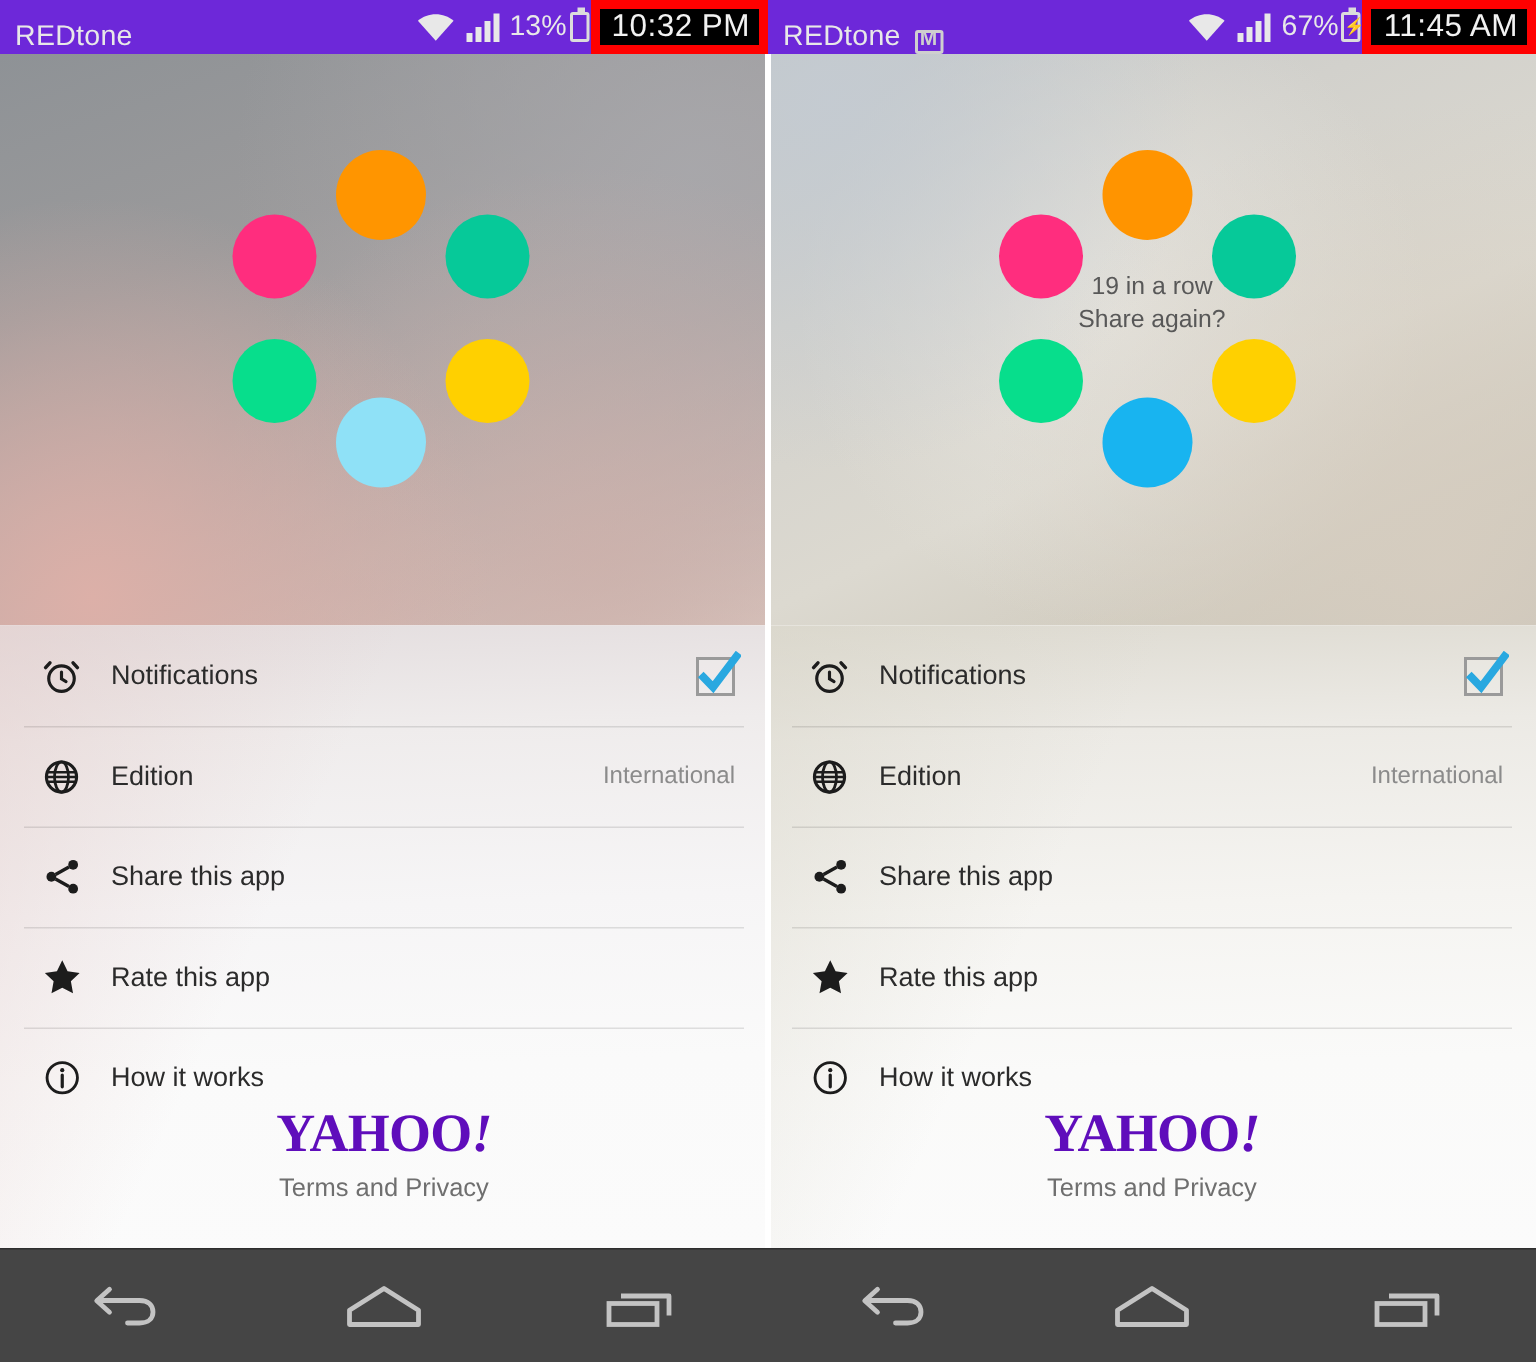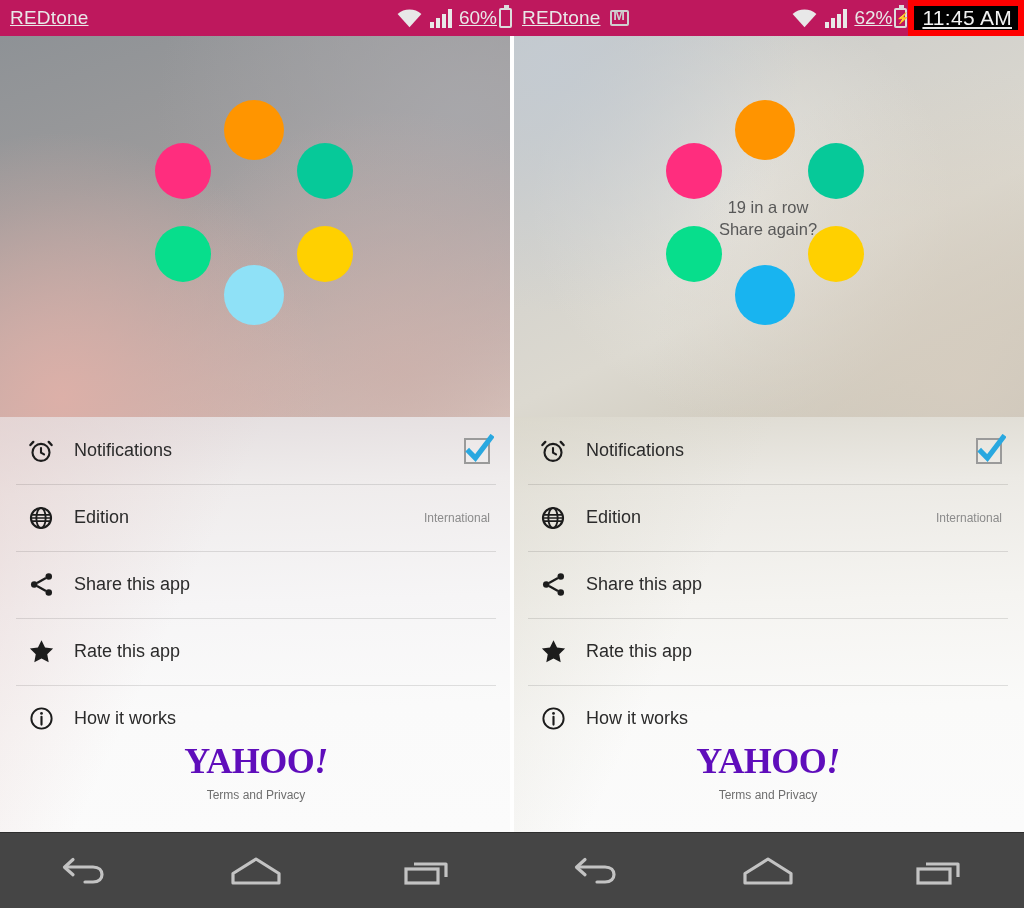--- a/index.html
+++ b/index.html
@@ -7,22 +7,22 @@
     font-family:"Liberation Sans", sans-serif; overflow:hidden; }
 
   .screens { position:relative; width:1024px; height:908px; }
 
   
   .phone { position:absolute; top:0; width:512px; height:908px; overflow:hidden; }
   .phone.left  { left:0; }
   .phone.right { left:512px; }
 
   
-  .statusbar { position:relative; height:36px; background:#be185d; color:#e8e8e8;
-    display:flex; align-items:center; padding:0 0 0 10px; font-size:19px; z-index:6;text-decoration:underline; }
+  .statusbar { position:relative; height:36px; background:#6d28d9; color:#e8e8e8;
+    display:flex; align-items:flex-end; padding:0 0 0 10px; font-size:19px; z-index:6; }
   .carrier { letter-spacing:.2px; font-size:19px; }
   .gmail-ic { display:inline-block; margin-left:9px; width:19px; height:16px;
     border:2px solid #cfcfcf; border-radius:2px; position:relative; vertical-align:-2px; }
   .gmail-ic::before { content:"M"; position:absolute; left:0; right:0; top:-5px;
     font-size:14px; line-height:16px; text-align:center; color:#cfcfcf; font-weight:700; }
   .sb-right { margin-left:auto; display:flex; align-items:center; height:100%; }
 
   .wifi { width:24px; height:18px; position:relative; margin-right:9px; }
   .wifi svg { display:block; }
   .signal { display:flex; align-items:flex-end; height:19px; margin-right:7px; gap:2px; }
@@ -71,30 +71,30 @@
     background:linear-gradient(115deg, rgba(228,205,203,.55) 0%, rgba(228,205,203,0) 38%); pointer-events:none; }
   .menu.r::before { background:linear-gradient(115deg, rgba(216,213,200,.5) 0%, rgba(216,213,200,0) 38%); }
 
   .row { position:relative; height:67px; display:flex; align-items:center;
     padding:0 22px 0 26px; z-index:2; }
   .row + .row::before { content:""; position:absolute; left:16px; right:16px; top:0;
     height:1px; background:rgba(0,0,0,.11); }
   .row .ic { width:30px; height:30px; flex:0 0 30px; display:flex;
     align-items:center; justify-content:center; color:#1c1c1c; }
   .row .lbl { margin-left:18px; font-size:18px; color:#2b2b2b; }
-  .row .val { margin-left:auto; font-size:12px; color:#8b8b8b; }
+  .row .val { margin-left:auto; font-size:16px; color:#8b8b8b; }
   .cbox { margin-left:auto; width:26px; height:26px; border:2px solid #9a9a9a;
     position:relative; background:rgba(255,255,255,.15); }
   .cbox svg { position:absolute; left:-1px; top:-6px; }
 
   .brand { position:absolute; left:0; right:0; bottom:30px; text-align:center; z-index:2; }
   .brand .yh { font-family:"Liberation Serif", serif; font-size:36px; font-weight:700;
     color:#5f0dbb; letter-spacing:-.5px; line-height:40px;margin-top:44px; }
   .brand .yh .ex { font-style:italic; }
-  .brand .tp { font-size:12px; color:#6f6f6f; margin-top:7px; }
+  .brand .tp { font-size:17px; color:#6f6f6f; margin-top:7px; }
 
   
   .navbar { position:absolute; left:0; bottom:0; width:512px; height:76px;
     background:#454545; display:flex; align-items:center; z-index:5;
     border-top:1px solid #2e2e2e; }
   .navbtn { flex:1; display:flex; align-items:center; justify-content:center; height:100%; }
 
   .divider { position:absolute; left:510px; top:36px; width:4px; height:796px;
     background:#ffffff; z-index:7; }
 </style>
@@ -112,22 +112,25 @@
               <svg width="25" height="19" viewBox="0 0 25 19">
         <path d="M12.5 18.2L0.6 4.9C3.9 2 8.1 0.5 12.5 0.5S21.1 2 24.4 4.9z" fill="#e8e8e8"></path>
               </svg>
             </span>
       <span class="signal">
               <i></i>
               <i></i>
               <i></i>
               <i></i>
             </span>
-      <span class="battpct">60%</span>
+      <span class="battpct">13%</span>
       <span class="batt"></span>
+      <span class="time-box">
+        <span class="t">10:32 PM</span>
+      </span>
     </span>
   </div>
       <div class="stage">
       <div class="wall l"></div>
       <div class="dots">
             <div class="dot" style="left:224px;top:64px;width:60px;height:60px;background:#ff9500"></div>
             <div class="dot" style="left:155px;top:107px;width:56px;height:56px;background:#ff2d7e"></div>
             <div class="dot" style="left:297px;top:107px;width:56px;height:56px;background:#06c999"></div>
             <div class="dot" style="left:155px;top:190px;width:56px;height:56px;background:#07de8c"></div>
             <div class="dot" style="left:297px;top:190px;width:56px;height:56px;background:#ffd000"></div>
@@ -230,41 +233,41 @@
               <svg width="25" height="19" viewBox="0 0 25 19">
         <path d="M12.5 18.2L0.6 4.9C3.9 2 8.1 0.5 12.5 0.5S21.1 2 24.4 4.9z" fill="#e8e8e8"></path>
               </svg>
             </span>
       <span class="signal">
               <i></i>
               <i></i>
               <i></i>
               <i></i>
             </span>
-      <span class="battpct">62%</span>
+      <span class="battpct">67%</span>
       <span class="batt">
               <span class="bolt">⚡</span>
             </span>
       <span class="time-box">
         <span class="t">11:45 AM</span>
       </span>
     </span>
   </div>
       <div class="stage">
       <div class="wall r"></div>
       <div class="dots">
             <div class="dot" style="left:223px;top:64px;width:60px;height:60px;background:#ff9400"></div>
             <div class="dot" style="left:154px;top:107px;width:56px;height:56px;background:#ff2d7e"></div>
             <div class="dot" style="left:296px;top:107px;width:56px;height:56px;background:#06c999"></div>
             <div class="dot" style="left:154px;top:190px;width:56px;height:56px;background:#07de8c"></div>
             <div class="dot" style="left:296px;top:190px;width:56px;height:56px;background:#ffd000"></div>
             <div class="dot" style="left:223px;top:229px;width:60px;height:60px;background:#18b4f0"></div>
           </div>
 
-    <div class="center-msg" style="top:160px;">
+    <div class="center-msg" style="top:144px;">
       <div>19 in a row</div>
       <div>Share again?</div>
     </div>
     </div>
       <div class="menu r">
       <div class="row">
         <span class="ic">
               <svg width="28" height="28" viewBox="0 0 24 24">
                 <circle cx="12" cy="13.2" r="7.3" fill="none" stroke="#1c1c1c" stroke-width="1.8"></circle>
         <path d="M12 9.4V13.4L14.6 14.9" fill="none" stroke="#1c1c1c" stroke-width="1.8" stroke-linecap="round"></path>

